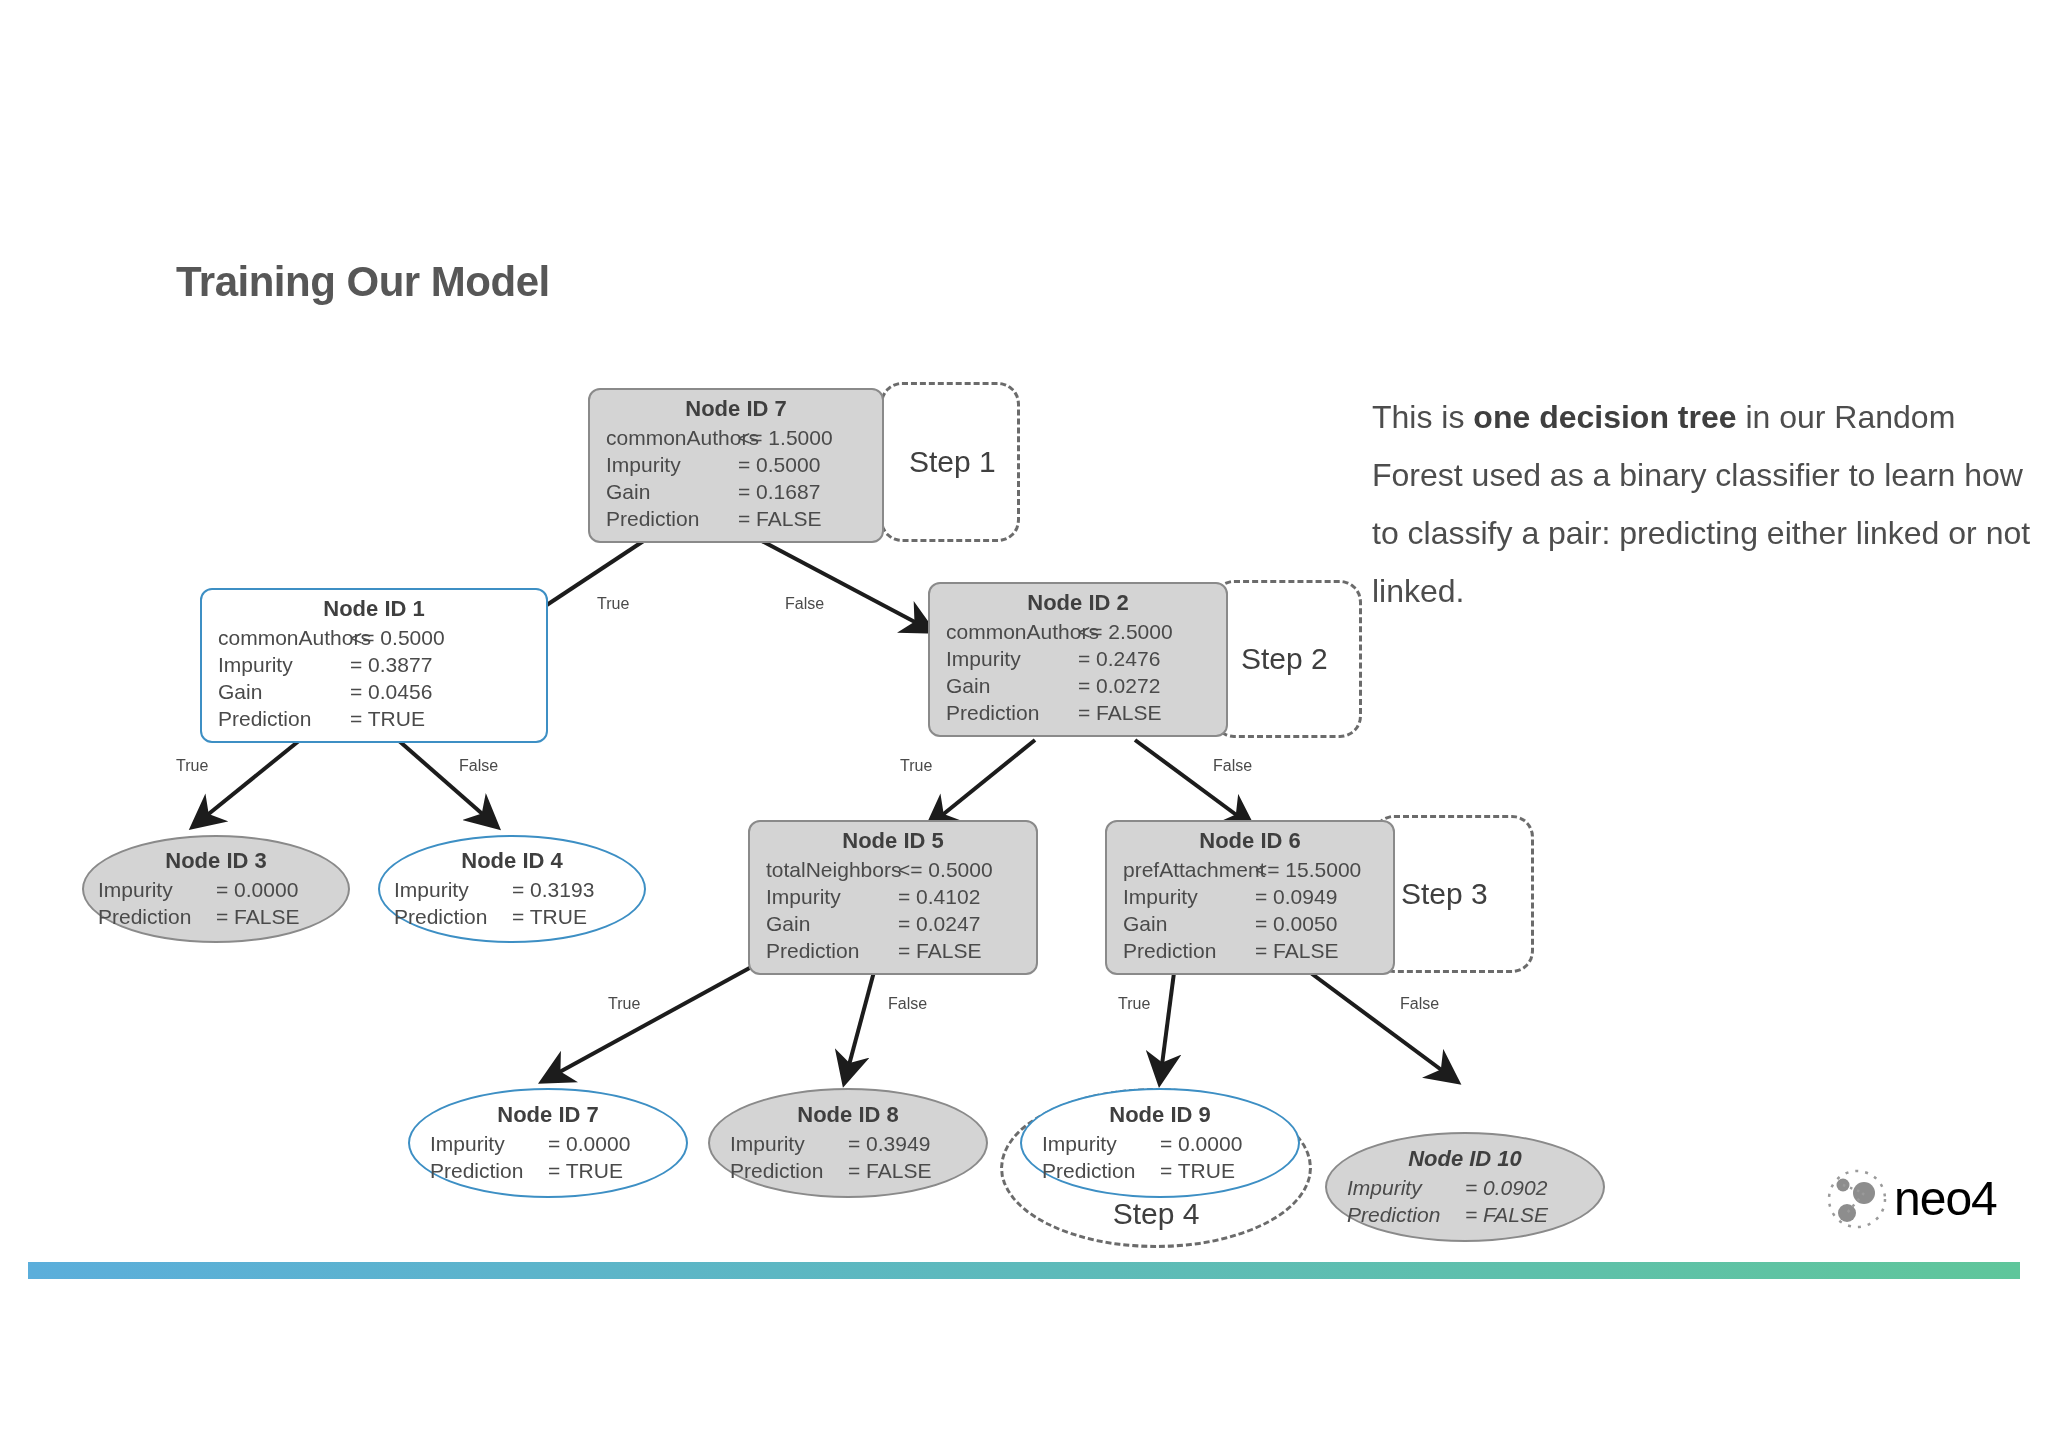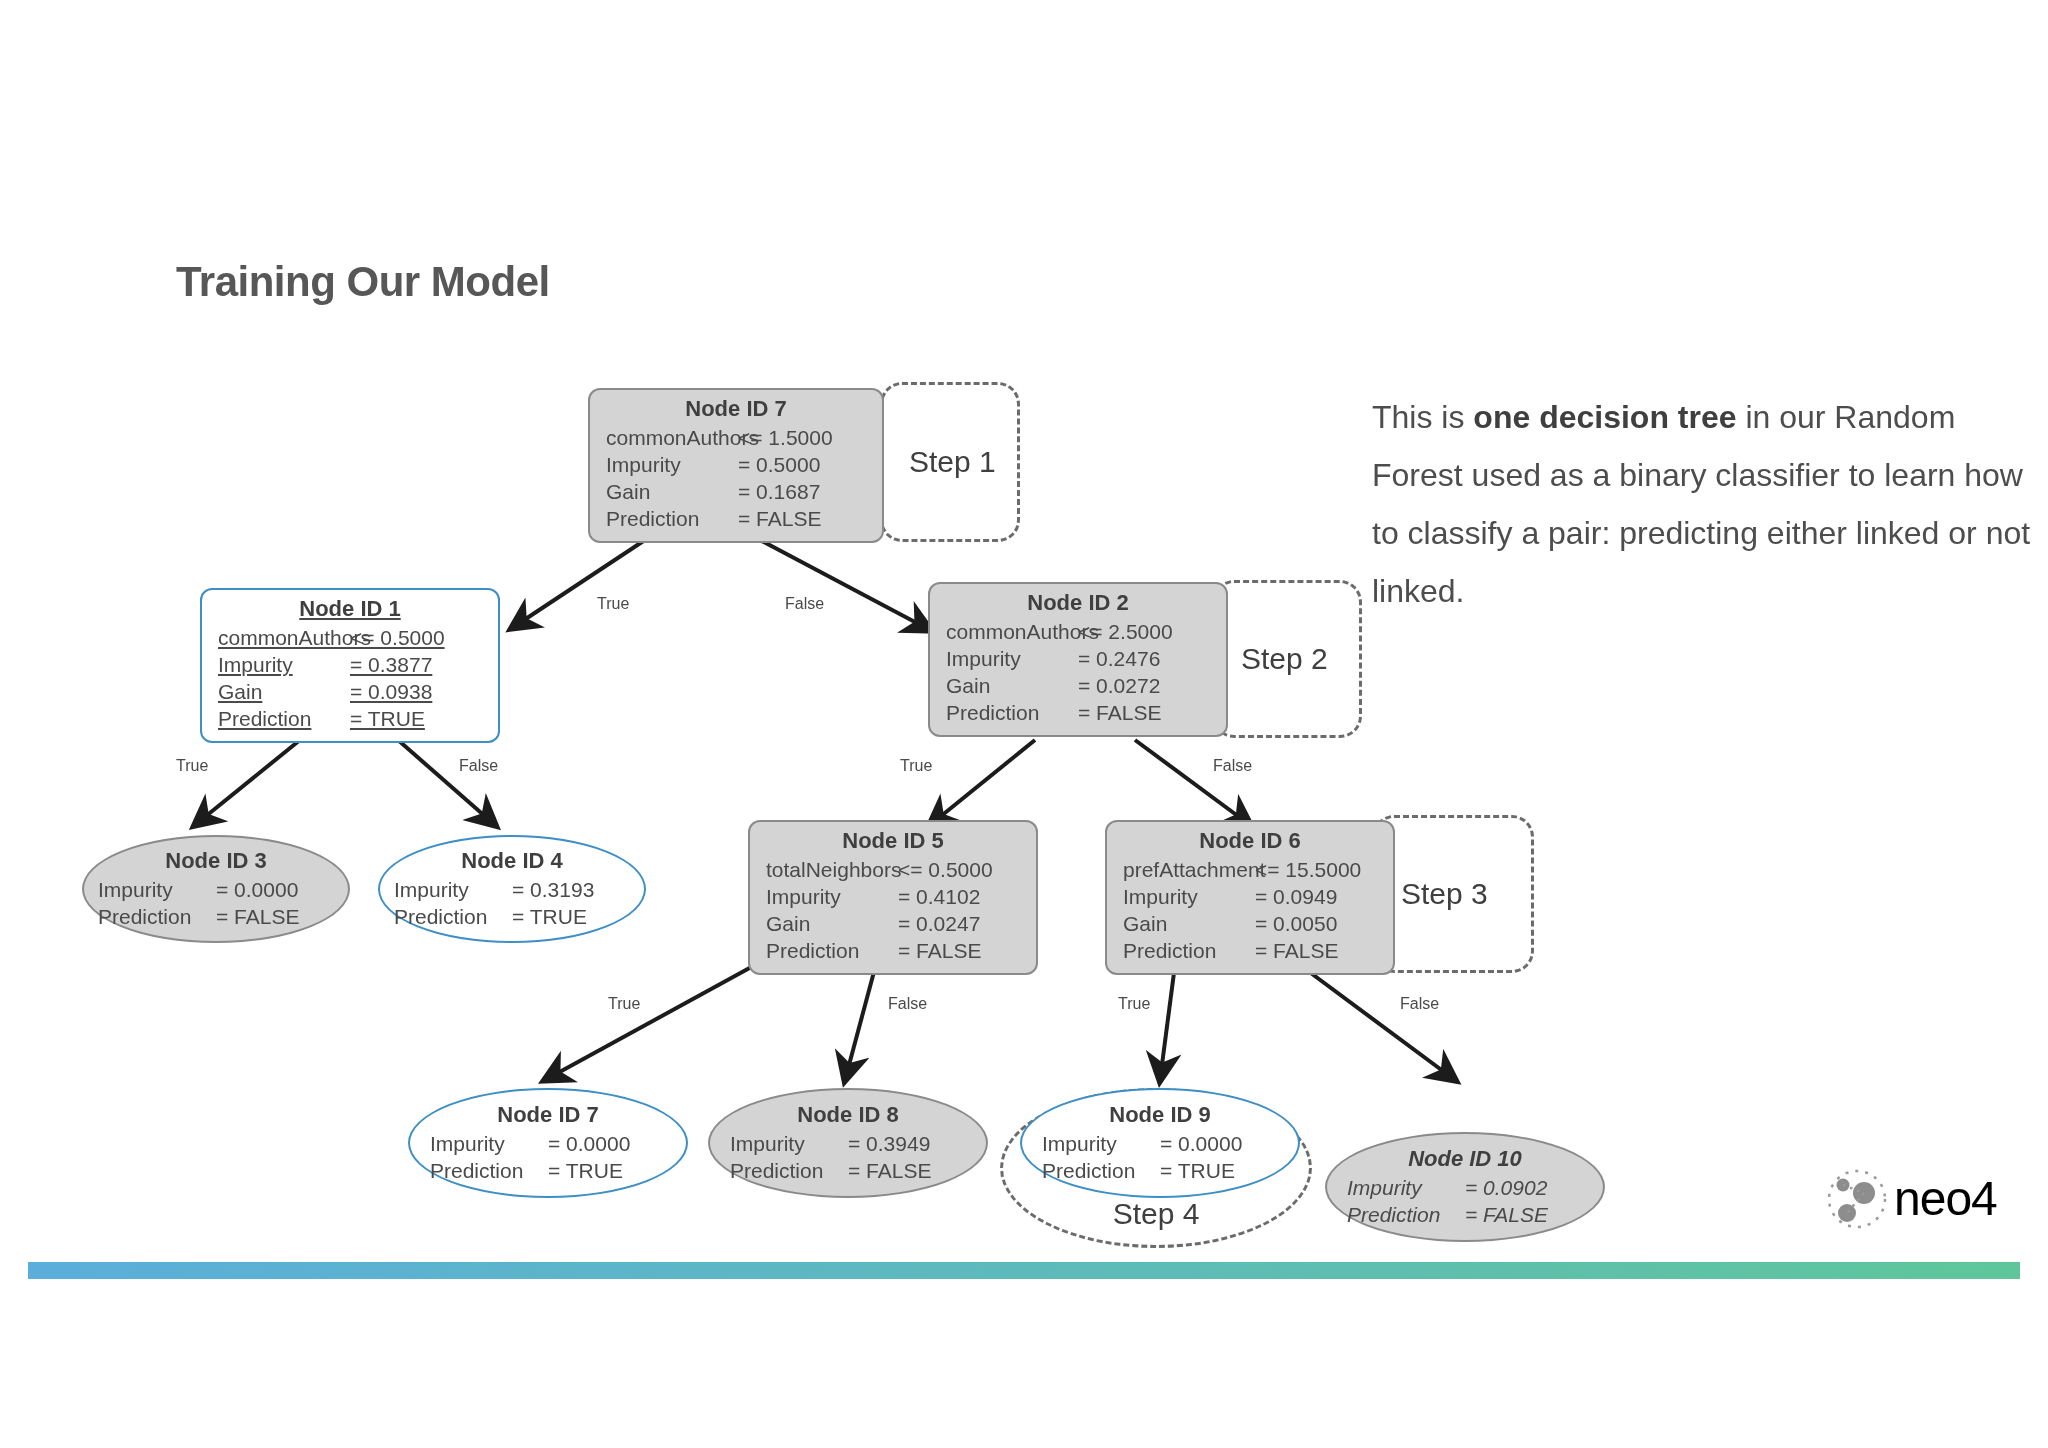--- a/index.html
+++ b/index.html
@@ -225,33 +225,33 @@
     <div class="node-row">
         <span class="node-key">Gain</span>
         <span class="node-val">= 0.1687</span>
       </div>
     <div class="node-row">
         <span class="node-key">Prediction</span>
         <span class="node-val">= FALSE</span>
       </div>
   </div>
 
-  <div class="node node-box blue" style="left:200px; top:588px; width:300px;text-decoration:underline;">
+  <div class="node node-box blue" style="left:200px; top:588px; width:348px;">
     <div class="node-title">Node ID 1</div>
     <div class="node-row">
         <span class="node-key">commonAuthors</span>
         <span class="node-val">&lt;= 0.5000</span>
       </div>
     <div class="node-row">
         <span class="node-key">Impurity</span>
         <span class="node-val">= 0.3877</span>
       </div>
     <div class="node-row">
         <span class="node-key">Gain</span>
-        <span class="node-val">= 0.0938</span>
+        <span class="node-val">= 0.0456</span>
       </div>
     <div class="node-row">
         <span class="node-key">Prediction</span>
         <span class="node-val">= TRUE</span>
       </div>
   </div>
 
   <div class="node node-box" style="left:928px; top:582px; width:300px;">
     <div class="node-title">Node ID 2</div>
     <div class="node-row">

